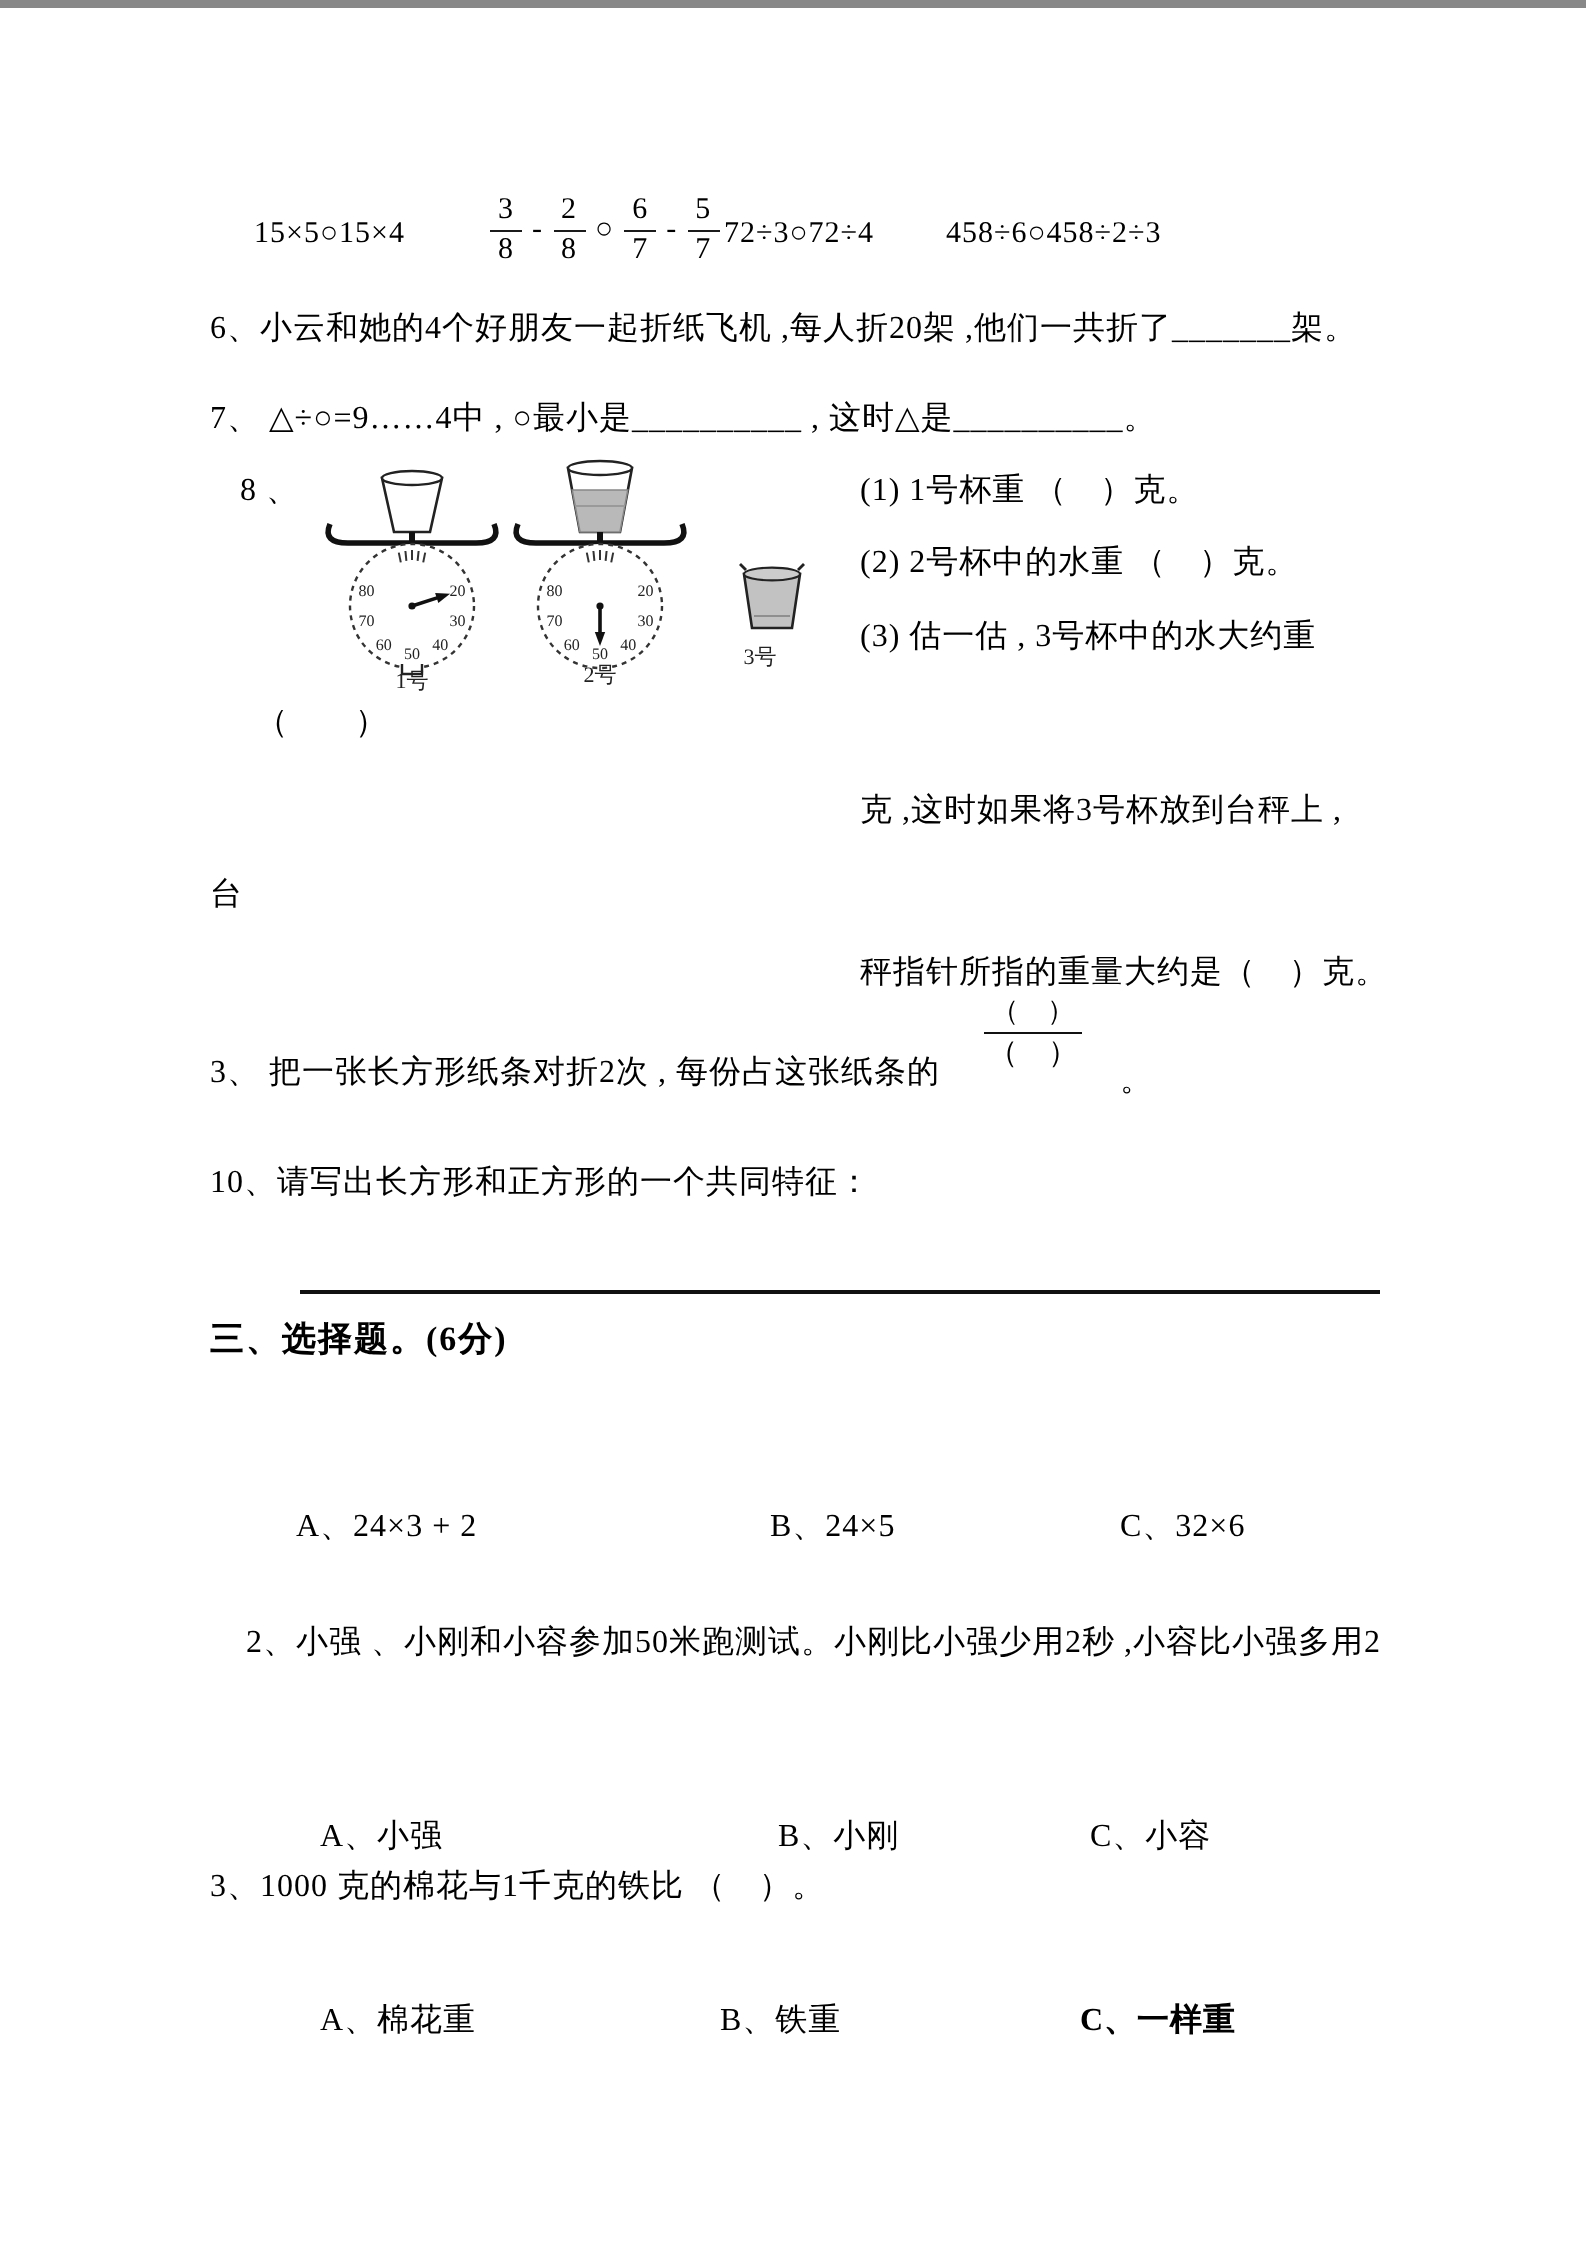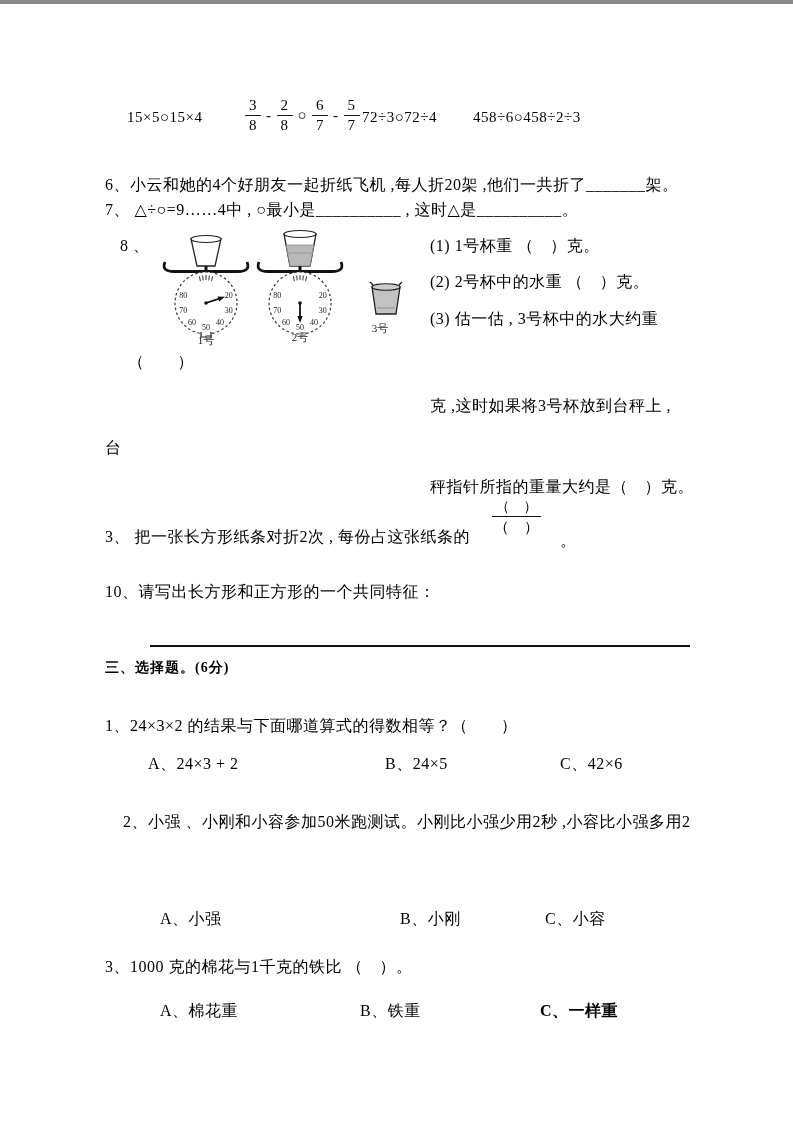--- a/index.html
+++ b/index.html
@@ -13,21 +13,21 @@
     overflow:hidden;
   }
   .line{position:absolute;font-size:16px;line-height:1.25;letter-spacing:0.5px;white-space:nowrap;}
   .expr{font-size:15px;letter-spacing:0.5px;}
   .frac-row{display:inline-flex;align-items:center;gap:4px;}
   .frac{display:inline-flex;flex-direction:column;align-items:center;line-height:1;font-size:15px;}
   .frac .num{padding:0 4px 2px;}
   .frac .den{border-top:1.4px solid #1b1b1b;padding:2px 4px 0;}
   .op{padding:0 1px;font-size:15px;}
   .blankline{position:absolute;border-top:2px solid #111;}
-  .heading{font-weight:bold;font-size:14px;letter-spacing:1px;}
+  .heading{font-weight:bold;font-size:17px;letter-spacing:1px;}
   .fracblank{position:absolute;display:flex;flex-direction:column;align-items:center;line-height:1;}
   .fracblank .top{font-size:14px;padding:0 2px 2px;}
   .fracblank .bot{border-top:1.6px solid #111;font-size:15px;padding:3px 2px 0;}
   svg text{font-family:"Liberation Serif","DejaVu Serif",serif;}
 </style>
 </head>
 <body>
 
 <div class="page">
 
@@ -51,21 +51,21 @@
     <span class="op">-</span>
     <span class="frac">
       <span class="num">5</span>
       <span class="den">7</span>
     </span>
   </div>
 
   <div class="line expr" style="left:362px;top:104px;">72÷3○72÷4</div>
   <div class="line expr" style="left:473px;top:104px;">458÷6○458÷2÷3</div>
 
-  <div class="line" style="left:105px;top:171px;">6、小云和她的4个好朋友一起折纸飞机 ,每人折20架 ,他们一共折了_______架。</div>
+  <div class="line" style="left:105px;top:151px;">6、小云和她的4个好朋友一起折纸飞机 ,每人折20架 ,他们一共折了_______架。</div>
   <div class="line" style="left:105px;top:196px;">7、 △÷○=9……4中 , ○最小是__________ , 这时△是__________。</div>
 
   <div class="line" style="left:120px;top:232px;">8 、</div>
 
   <svg style="position:absolute;left:138px;top:225px;" width="300" height="118" viewBox="0 0 300 118">
 
     <g transform="translate(68,0)">
       <polygon points="-15,10 15,10 9,37 -9,37" fill="#ffffff" stroke="#222" stroke-width="1.3"></polygon>
       <ellipse cx="0" cy="10" rx="15" ry="3.5" fill="#ffffff" stroke="#222" stroke-width="1.2"></ellipse>
       <path d="M -41 33 Q -45 42.5 -32 42.5 L 32 42.5 Q 45 42.5 41 33" fill="none" stroke="#111" stroke-width="2.8"></path>
@@ -151,28 +151,27 @@
     <span class="top">（　）</span>
     <span class="bot">（　）</span>
   </div>
   <div class="line" style="left:560px;top:527px;">。</div>
 
   <div class="line" style="left:105px;top:578px;">10、请写出长方形和正方形的一个共同特征：</div>
   <div class="blankline" style="left:150px;top:641px;width:540px;"></div>
 
   <div class="line heading" style="left:105px;top:655px;">三、选择题。(6分)</div>
 
-  <div class="line" style="left:105px;top:712px;">1、24×3×2 的结果与下面哪道算式的得数相等？（　　）</div>
   <div class="line" style="left:148px;top:750px;">A、24×3 + 2</div>
   <div class="line" style="left:385px;top:750px;">B、24×5</div>
-  <div class="line" style="left:560px;top:750px;">C、42×6</div>
+  <div class="line" style="left:560px;top:750px;">C、32×6</div>
 
   <div class="line" style="left:123px;top:808px;">2、小强 、小刚和小容参加50米跑测试。小刚比小强少用2秒 ,小容比小强多用2</div>
   <div class="line" style="left:160px;top:905px;">A、小强</div>
-  <div class="line" style="left:400px;top:905px;">B、小刚</div>
+  <div class="line" style="left:389px;top:905px;">B、小刚</div>
   <div class="line" style="left:545px;top:905px;">C、小容</div>
 
-  <div class="line" style="left:105px;top:953px;">3、1000 克的棉花与1千克的铁比 （　）。</div>
+  <div class="line" style="left:105px;top:930px;">3、1000 克的棉花与1千克的铁比 （　）。</div>
   <div class="line" style="left:160px;top:997px;">A、棉花重</div>
   <div class="line" style="left:360px;top:997px;">B、铁重</div>
   <div class="line" style="left:540px;top:997px;font-weight:bold;">C、一样重</div>
 
 </div>
 
 </body></html>

